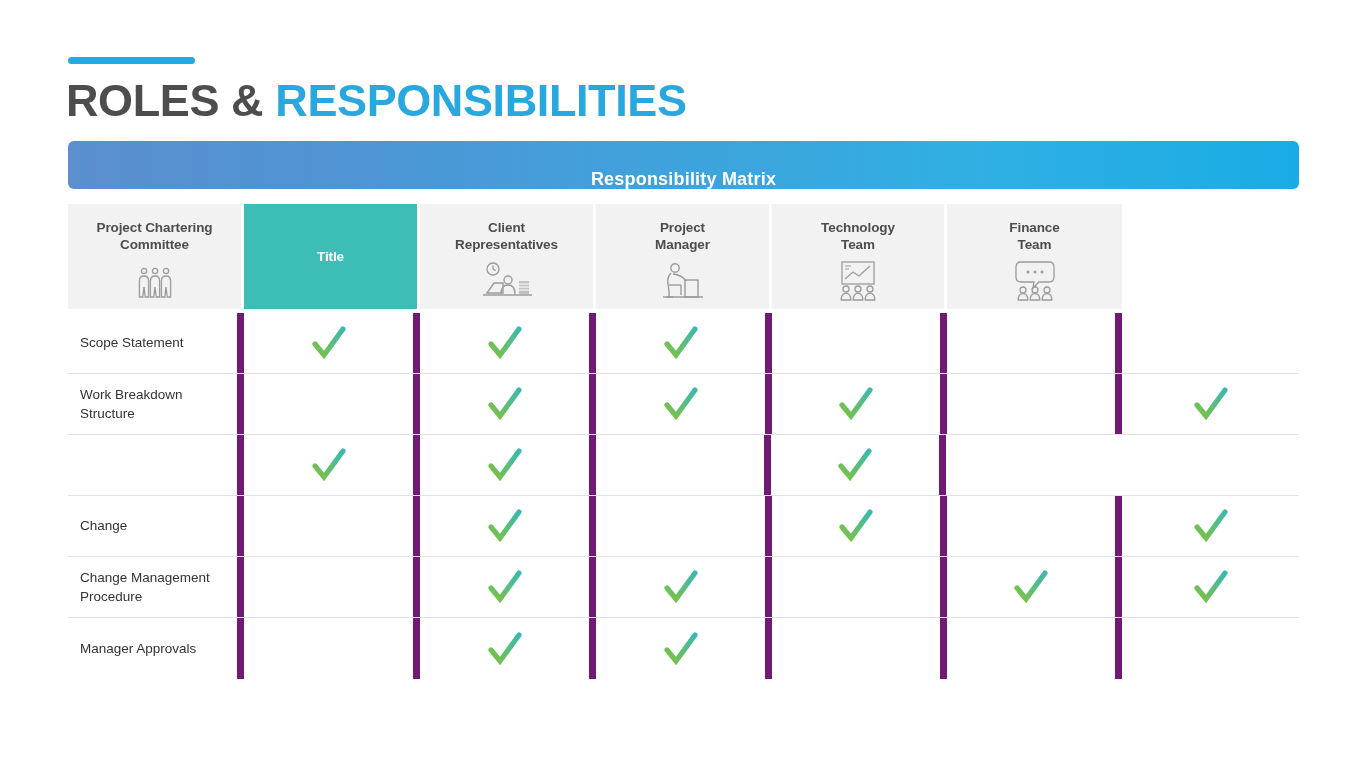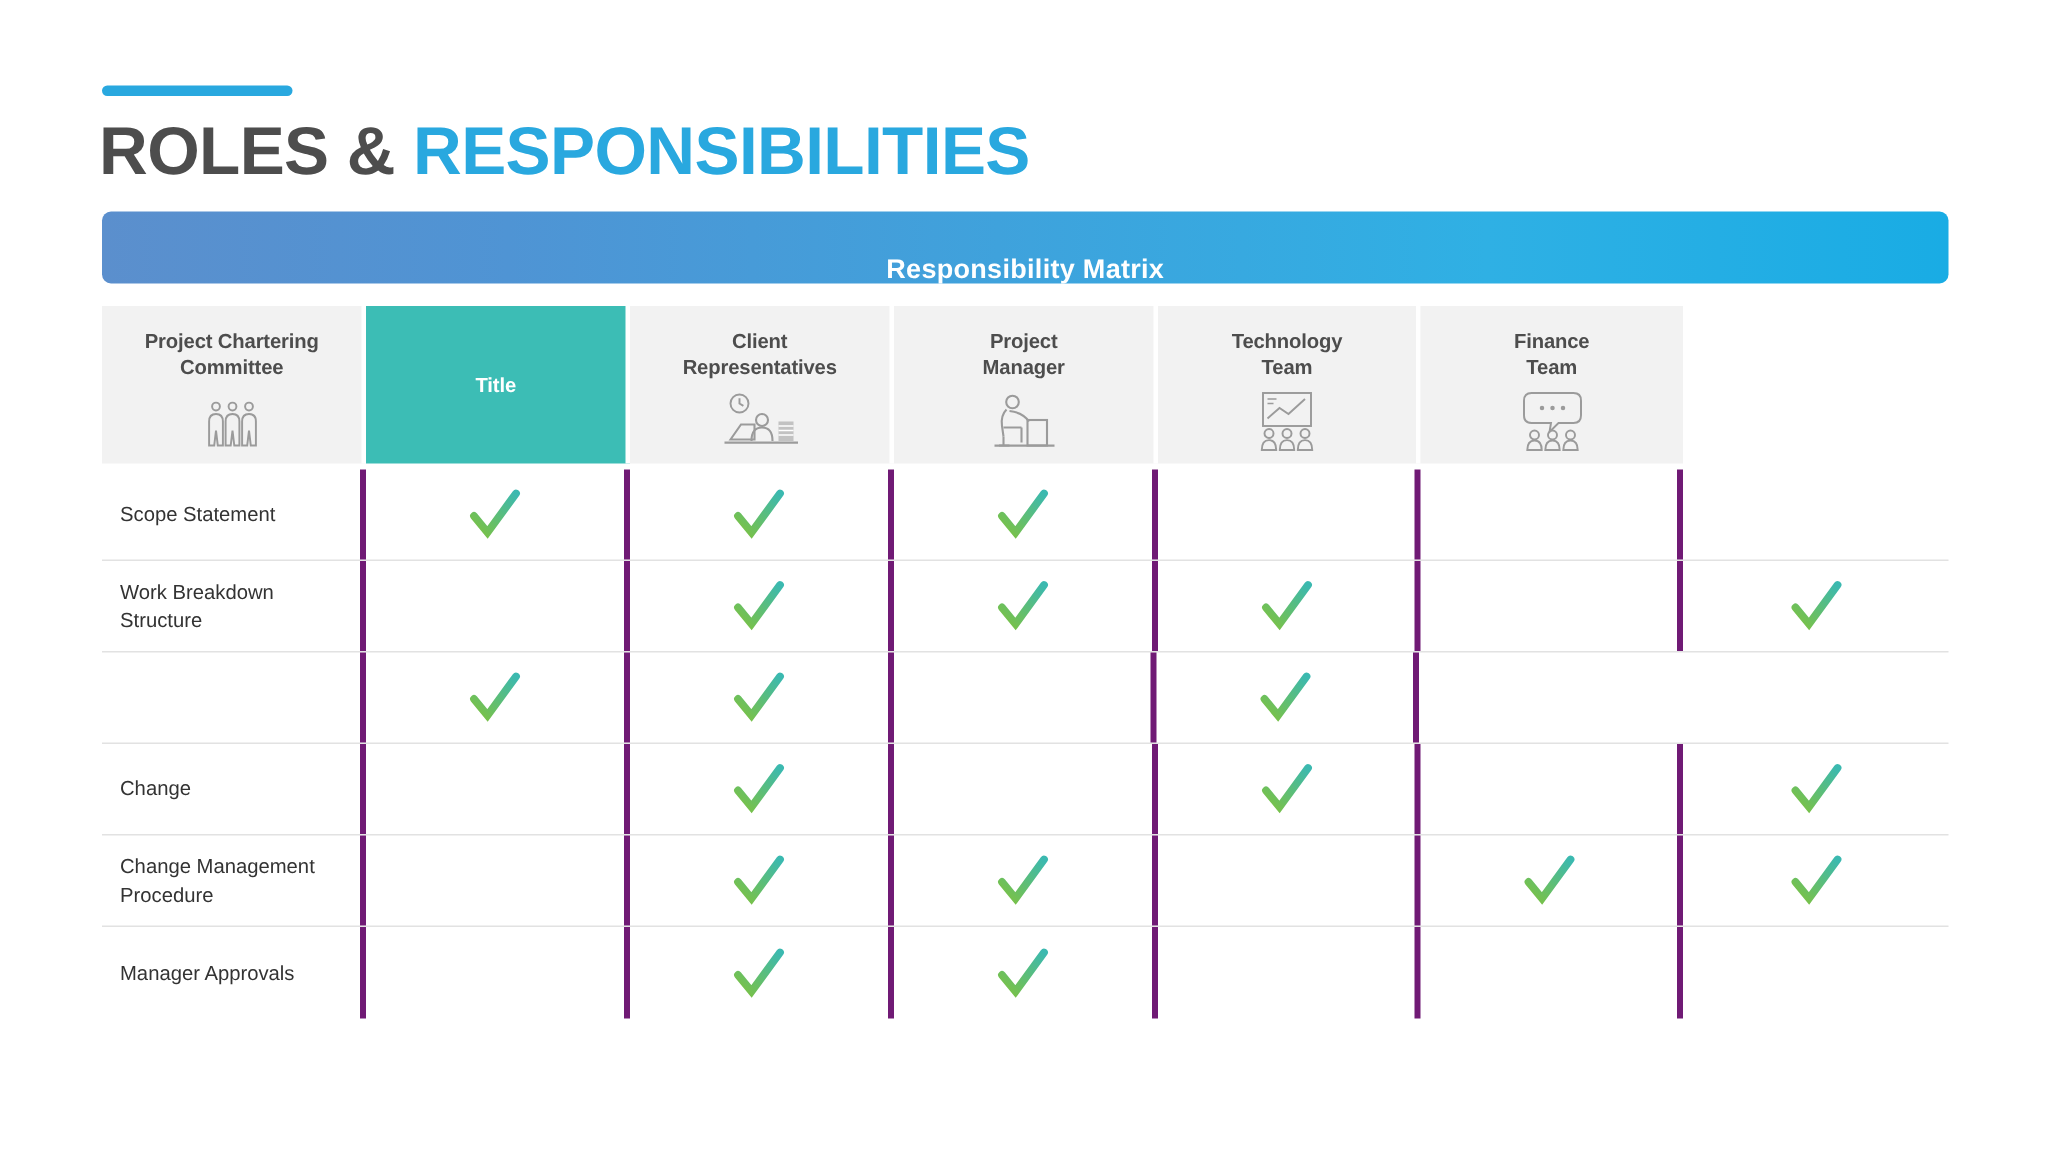--- a/index.html
+++ b/index.html
@@ -67,21 +67,21 @@
     position:absolute; bottom:8px; left:0; right:0;
     display:flex; align-items:flex-end; justify-content:center;
     height:42px;
   }
   .hicon svg { display:block; }
 
   .body-rows { margin-top:4px; }
   .brow { display:flex; border-bottom:1px solid #e2e2e2; }
   .brow:last-child { border-bottom:none; }
   .bcell {
-    border-right:4px solid #701a75;
+    border-right:7px solid #701a75;
     display:flex; align-items:center; justify-content:center;
     position:relative;
   }
   .bcell:last-child { border-right:none; }
   .bcell.rowlabel {
     justify-content:flex-start;
     padding-left:12px;
     font-size:13.5px; color:#333333; line-height:1.42;
   }
   .check svg { display:block; }

